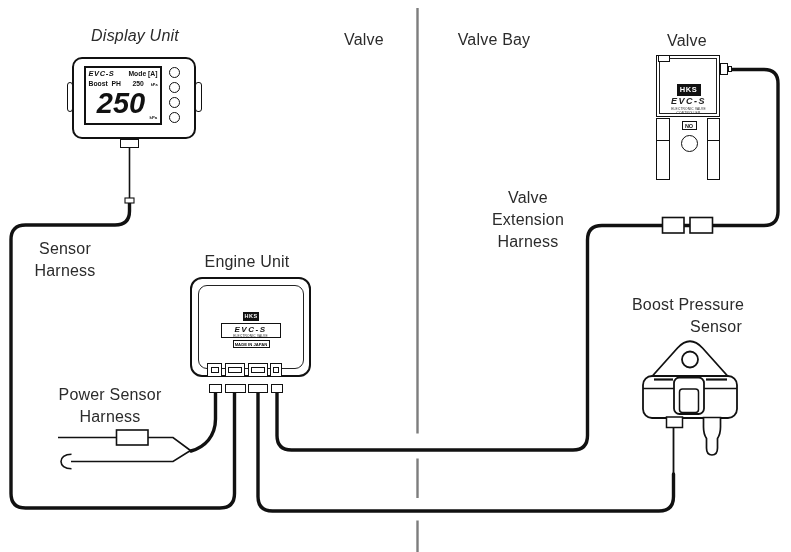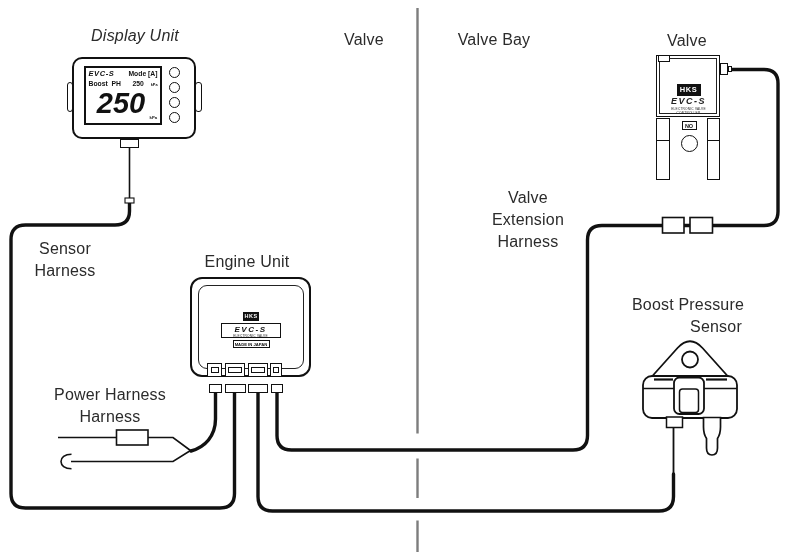--- a/index.html
+++ b/index.html
@@ -88,21 +88,21 @@
   <div class="label" style="left:494px;top:31px;">Valve Bay</div>
 
   <div class="label" style="left:135px;top:27px;font-style:italic;">Display Unit</div>
   <div class="label" style="left:687px;top:32px;">Valve</div>
   <div class="label" style="left:247px;top:253px;">Engine Unit</div>
   <div class="label" style="left:65px;top:240px;">Sensor</div>
   <div class="label" style="left:65px;top:262px;">Harness</div>
   <div class="label" style="left:528px;top:189px;">Valve</div>
   <div class="label" style="left:528px;top:211px;">Extension</div>
   <div class="label" style="left:528px;top:233px;">Harness</div>
-  <div class="label" style="left:110px;top:386px;">Power Harness</div>
+  <div class="label" style="left:110px;top:386px;">Power Sensor</div>
   <div class="label" style="left:110px;top:408px;">Harness</div>
   <div class="label" style="left:688px;top:296px;">Boost Pressure</div>
   <div class="label" style="left:716px;top:318px;">Sensor</div>
 
   <div class="abs du-tab" style="left:66.5px;top:82px;width:6.5px;height:30px;"></div>
   <div class="abs du-tab" style="left:195px;top:82px;width:6.5px;height:30px;"></div>
   <div class="abs du-body" style="left:72px;top:57px;width:124px;height:82px;"></div>
   <div class="abs lcd" style="left:83.5px;top:65.5px;width:78px;height:59px;">
       <span style="left:3px;top:2.5px;font-size:7.5px;font-style:italic;letter-spacing:.6px;">EVC-S</span>
       <span style="right:2px;top:3px;font-size:6.8px;">Mode [A]</span>

